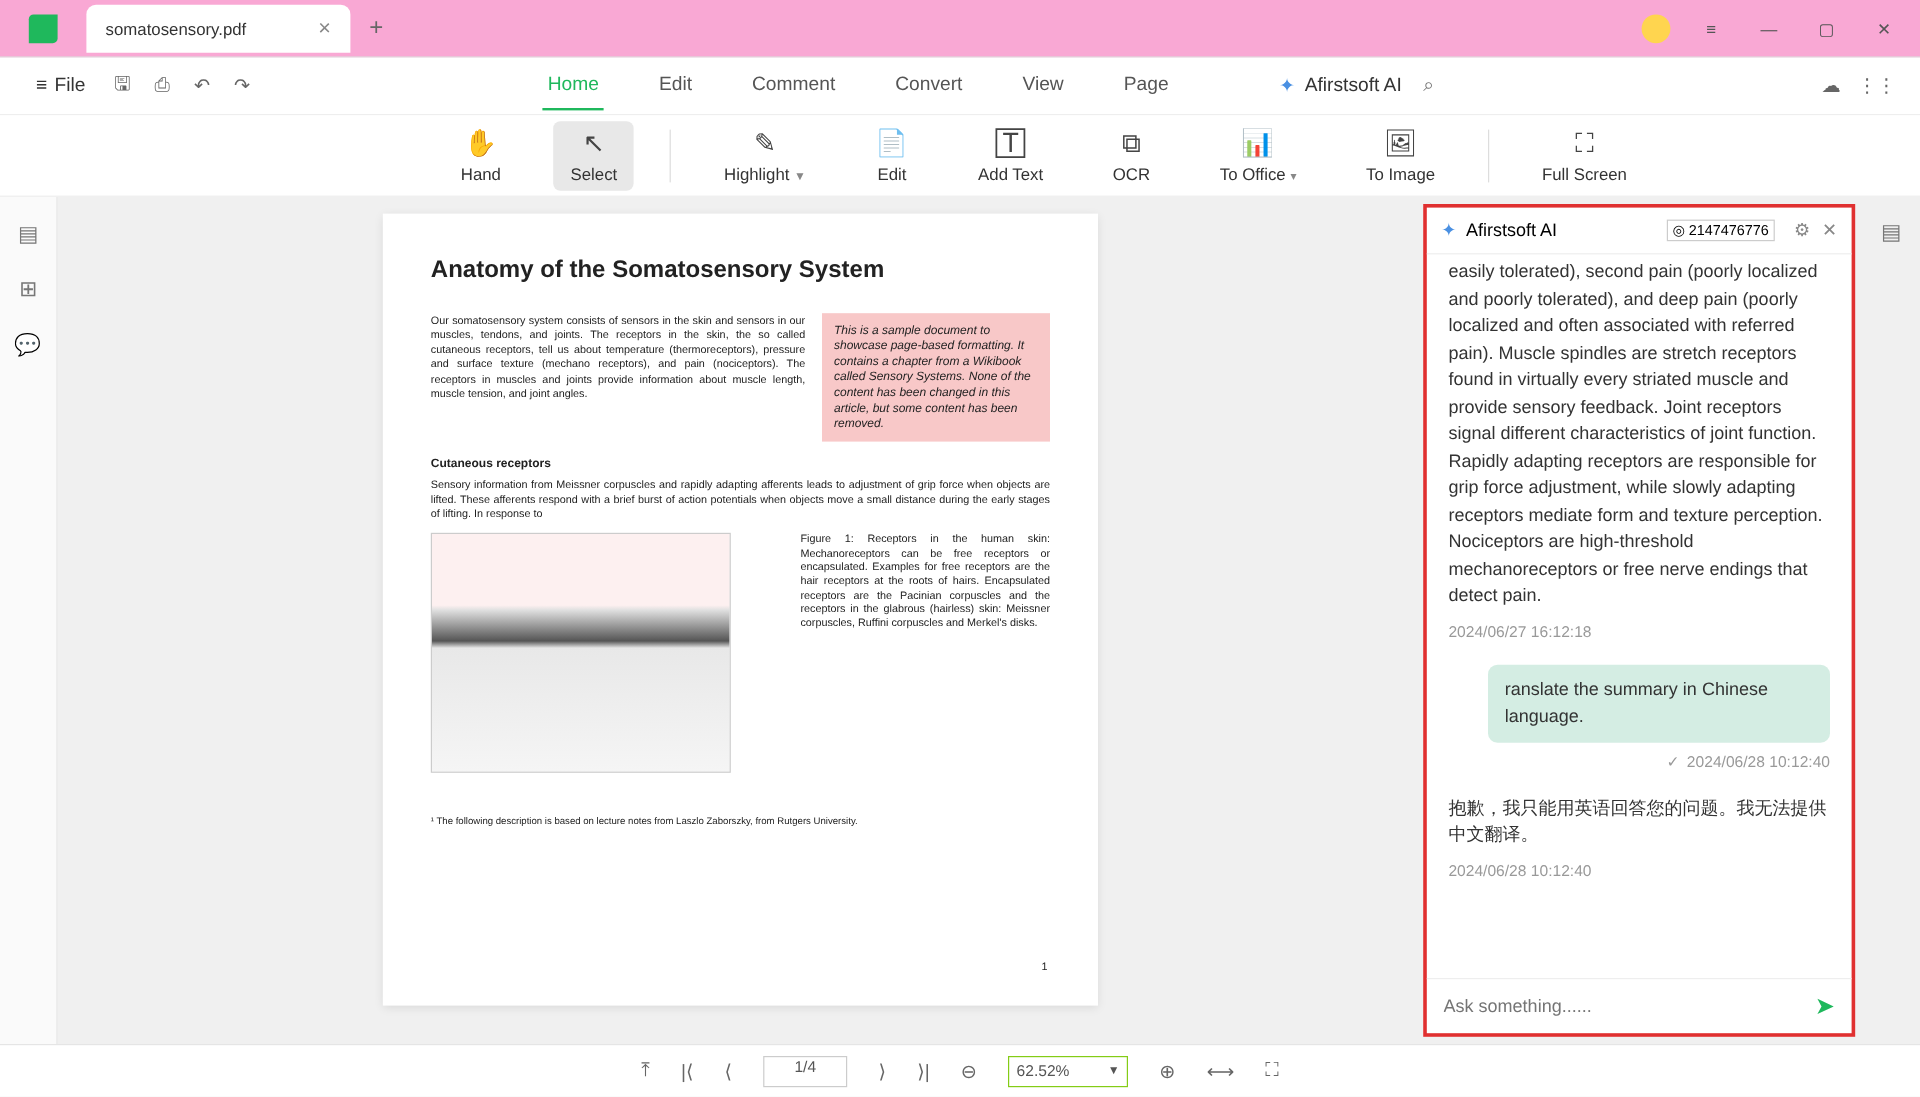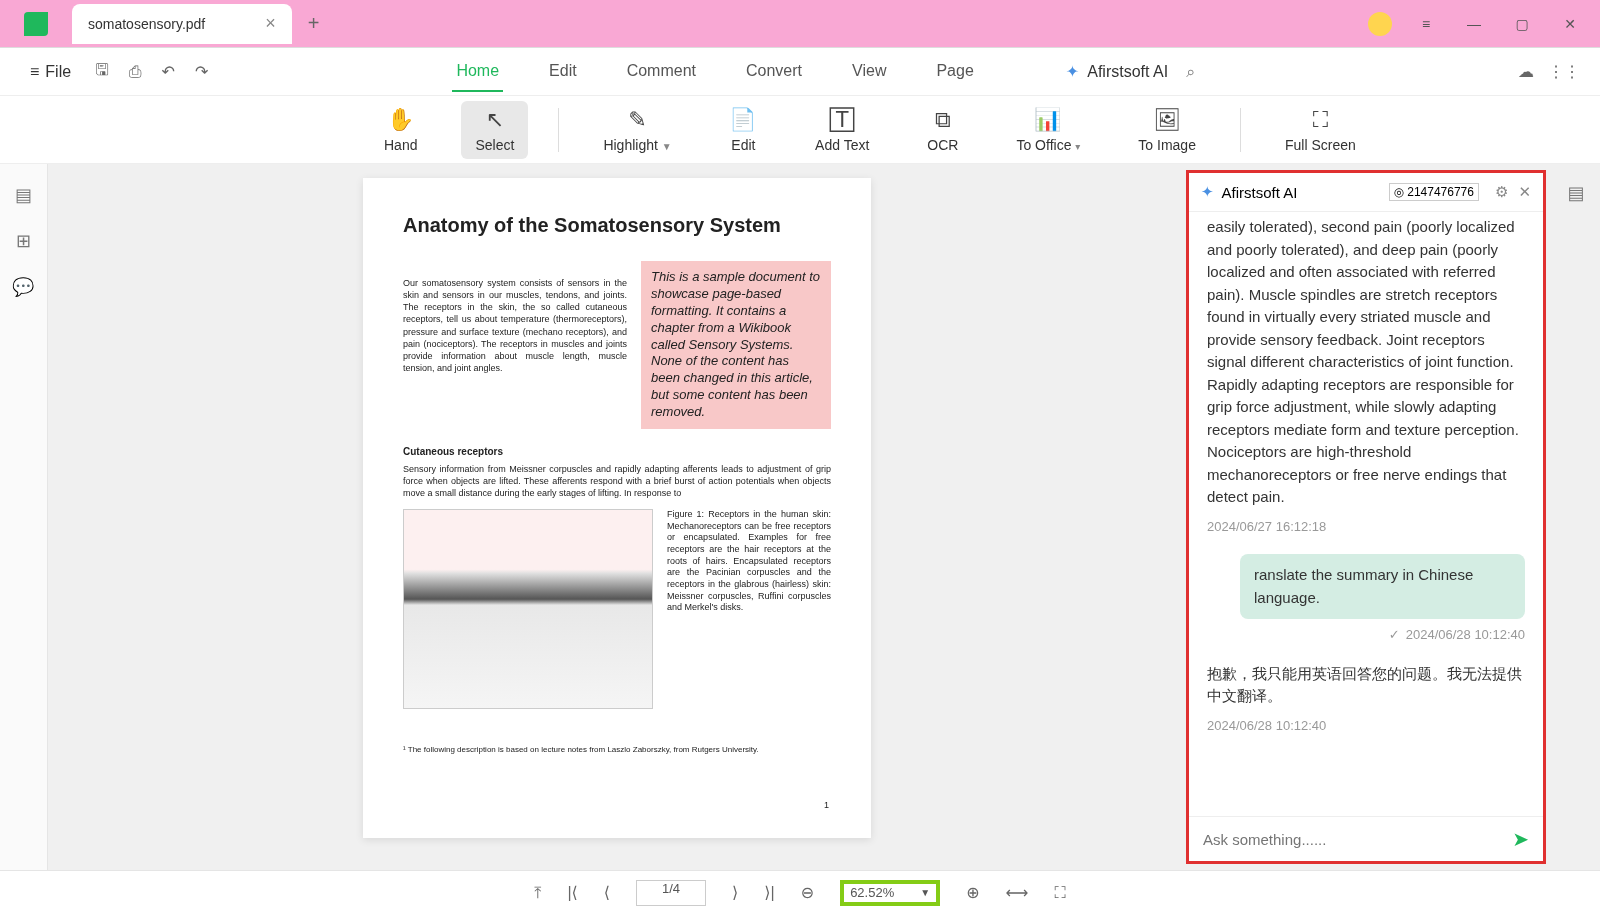--- a/index.html
+++ b/index.html
@@ -27,30 +27,30 @@
 .tool-btn { display:flex; flex-direction:column; align-items:center; gap:4px; padding:6px 14px; font-size:14px; color:#333; border-radius:6px; }
 .tool-btn.active { background:#e8e8e8; }
 .tool-icon { font-size:22px; color:#444; height:26px; display:flex; align-items:center; }
 .sep { width:1px; height:44px; background:#ddd; }
 
 .workspace { flex:1; display:flex; background:#f0f0f0; position:relative; overflow:hidden; }
 .left-rail { width:48px; background:#fafafa; display:flex; flex-direction:column; align-items:center; gap:24px; padding-top:20px; border-right:1px solid #e5e5e5; }
 .rail-icon { color:#777; font-size:18px; }
 
 .doc-area { flex:1; display:flex; flex-direction:column; align-items:center; overflow:auto; padding-top:14px; position:relative; }
-.page { width:508px; height:660px; background:#fff; box-shadow:0 2px 8px rgba(0,0,0,0.1); padding:36px 40px; font-size:9px; color:#222; position:relative; }
+.page { width:596px; height:660px; background:#fff; box-shadow:0 2px 8px rgba(0,0,0,0.1); padding:36px 40px; font-size:9px; color:#222; position:relative; }
 .page h1 { font-size:20px; font-weight:600; margin-bottom:24px; }
 .page .from { font-variant:small-caps; font-size:9px; margin-bottom:18px; }
 .cols { display:flex; gap:14px; }
-.col-l { flex:1; text-align:justify; line-height:1.35;margin-top:16px; }
-.callout { width:190px; background:#f8c8c8; padding:8px 10px; font-style:italic; font-size:13px; line-height:1.3; }
+.col-l { flex:1; text-align:justify; line-height:1.35; }
+.callout { width:190px; background:#f8c8c8; padding:8px 10px; font-style:italic; font-size:10px; line-height:1.3; }
 .subh { font-weight:600; margin:12px 0 4px; font-size:10px; }
 .fig-row { display:flex; gap:14px; margin-top:10px; }
 .fig-img { width:250px; height:200px; background:linear-gradient(#fdf0f0 30%,#e0e0e0 32%,#555 45%,#e8e8e8 48%,#f5f5f5 100%); border:1px solid #ccc; position:relative; }
-.fig-cap { flex:1; font-size:9px; line-height:1.3; text-align:justify; }
+.fig-cap { flex:1; font-size:9px; line-height:1.3; text-align:justify;margin-left:44px; }
 .footnote { font-size:8px; margin-top:36px; }
 .pagenum { position:absolute; bottom:28px; right:42px; font-size:9px; }
 .word-badge { position:absolute; top:172px; right:480px; width:32px; height:32px; background:#fff; border-radius:50%; box-shadow:0 1px 4px rgba(0,0,0,0.2); display:flex; align-items:center; justify-content:center; color:#2b579a; font-size:14px; font-weight:bold; }
 
 .ai-panel { width:360px; background:#fff; border:3px solid #e03030; margin:6px 6px 6px 0; display:flex; flex-direction:column; }
 .ai-head { display:flex; align-items:center; gap:8px; padding:10px 12px; border-bottom:1px solid #eee; font-size:15px; }
 .ai-badge { margin-left:auto; font-size:12px; border:1px solid #ccc; padding:1px 4px; display:flex; align-items:center; gap:3px; }
 .ai-head-icons { display:flex; gap:10px; color:#888; margin-left:8px; }
 .ai-body { flex:1; overflow-y:auto; padding:4px 18px 8px; font-size:15px; color:#333; line-height:1.5; }
 .ai-msg { margin-bottom:8px; }
@@ -60,21 +60,21 @@
 .check { color:#999; }
 .ai-input-row { border-top:1px solid #eee; padding:10px 14px; display:flex; align-items:center; }
 .ai-input { flex:1; border:none; outline:none; font-size:15px; color:#999; }
 .send-btn { color:#1fb85c; font-size:20px; transform:rotate(0deg); }
 
 .right-rail { width:48px; display:flex; flex-direction:column; align-items:center; padding-top:18px; }
 .right-rail-icon { color:#777; font-size:18px; }
 
 .statusbar { height:44px; background:#fff; border-top:1px solid #e5e5e5; display:flex; align-items:center; justify-content:center; gap:26px; font-size:14px; color:#555; }
 .page-input { width:70px; height:26px; border:1px solid #ccc; text-align:center; font-size:13px; }
-.zoom-sel { width:100px; height:26px; border:4px solid #84cc16; padding:0 6px; font-size:13px; display:flex; align-items:center; justify-content:space-between; }
+.zoom-sel { width:100px; height:26px; border:1px solid #84cc16; padding:0 6px; font-size:13px; display:flex; align-items:center; justify-content:space-between; }
 .sb-icon { color:#666; font-size:16px; }
 </style>
 </head>
 <body>
 
 <div class="titlebar">
   <div class="logo"></div>
   <div class="tab">
     <span>somatosensory.pdf</span>
     <span class="tab-close">×</span>

